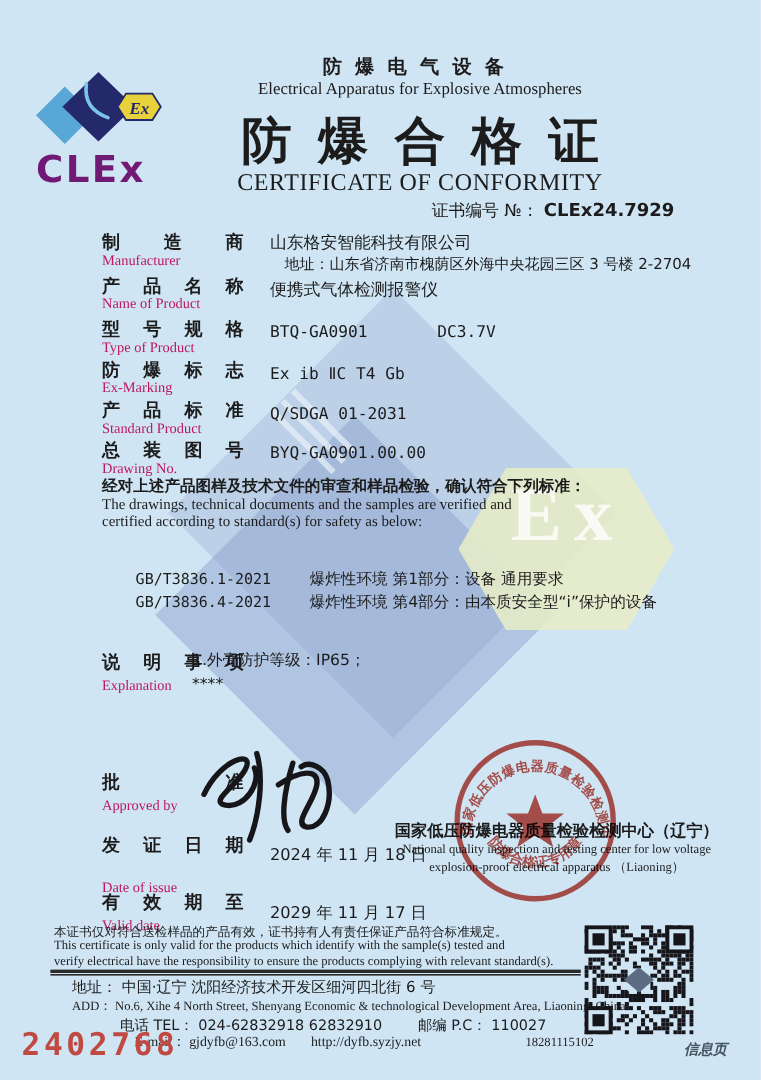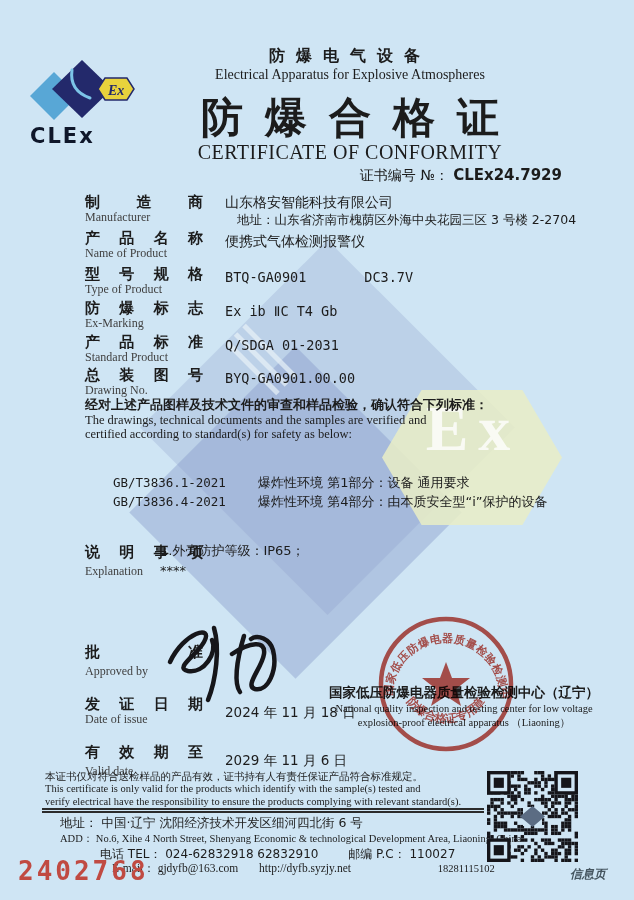--- a/index.html
+++ b/index.html
@@ -2,21 +2,21 @@
 <html><head>
 <meta charset="utf-8">
 <style>
   html,body{margin:0;padding:0;}
   body{width:634px;height:900px;position:relative;overflow:hidden;
        background:#cfe5f4;font-family:"DejaVu Sans",sans-serif;color:#1c1c1c;}
   .abs{position:absolute;}
   .serif{font-family:"Liberation Serif",serif;}
   .mono{font-family:"DejaVu Sans Mono",monospace;}
   .cn-label{width:118px;font-weight:bold;font-size:15px;text-align:justify;text-align-last:justify;letter-spacing:0;line-height:18px;}
-  .en-label{font-size:12px;color:#404040;font-family:"Liberation Serif",serif;line-height:13px;}
+  .en-label{font-size:12px;color:#be185d;font-family:"Liberation Serif",serif;line-height:13px;}
   .val{font-size:14px;}
   
   #wm{position:absolute;inset:0;z-index:0;pointer-events:none;}
   .wm-diamond{position:absolute;transform:rotate(45deg);}
   .wm-hex{position:absolute;clip-path:polygon(22% 0,78% 0,100% 50%,78% 100%,22% 100%,0 50%);}
   .layer{z-index:1;}
   .seal-layer{z-index:2;}
 </style>
 </head>
 <body>
@@ -34,21 +34,21 @@
               color:rgba(255,255,255,.78);letter-spacing:10px;">Ex</div>
 </div>
 
 <svg class="abs layer" style="left:26px;top:56px;" width="118" height="74" viewBox="0 0 118 74">
   <polygon points="28,16 52,40 28,64 4,40" fill="#58a7d6"></polygon>
   <polygon points="56,4 86,33 56,62 26,33" fill="#23296b"></polygon>
   <path d="M46,14 C44,28 50,37 64,42" stroke="#7cc4e8" stroke-width="3" fill="none" stroke-linecap="round"></path>
   <polygon points="72,33 79,22 101,22 108,33 101,44 79,44" fill="#e8d23c" stroke="#23296b" stroke-width="1.5"></polygon>
   <text x="82" y="39" font-size="14" font-style="italic" font-weight="bold" fill="#23296b" font-family="Liberation Serif,serif">Ex</text>
 </svg>
-<div class="abs layer" style="left:30px;top:124px;font-size:21px;font-weight:800;color:#0f172a;letter-spacing:2px;">CLEx</div>
+<div class="abs layer" style="left:30px;top:124px;font-size:31px;font-weight:800;color:#701a75;letter-spacing:2px;">CLEx</div>
 
 <div class="abs layer" style="left:120px;top:46px;width:460px;text-align:center;font-size:16px;font-weight:bold;letter-spacing:11px;">防爆电气设备</div>
 <div class="abs layer serif" style="left:120px;top:67px;width:460px;text-align:center;font-size:14px;">Electrical Apparatus for Explosive Atmospheres</div>
 <div class="abs layer" style="left:120px;top:90px;width:460px;text-align:center;font-size:42px;font-weight:bold;letter-spacing:22px;text-indent:22px;">防爆合格证</div>
 <div class="abs layer serif" style="left:120px;top:141px;width:460px;text-align:center;font-size:20px;letter-spacing:.5px;">CERTIFICATE OF CONFORMITY</div>
 
 <div class="abs layer" style="left:260px;top:166px;width:302px;text-align:right;font-size:14px;">
   <span>证书编号 №：</span>
   <span style="font-weight:bold;font-size:15px;">CLEx24.7929</span>
 </div>
@@ -141,29 +141,29 @@
   <text font-size="11" fill="#c0392f" font-weight="bold">
     <textPath href="#sealTop" startOffset="0" textLength="184">国家低压防爆电器质量检验检测中心</textPath>
   </text>
   <text font-size="11.5" fill="#c0392f" font-weight="bold" text-anchor="middle">
     <textPath href="#sealBottom" startOffset="50%">防爆合格证专用章</textPath>
   </text>
 </svg>
 
 <div class="abs layer" style="left:85px;top:695px;">
   <div class="cn-label">发证日期</div>
-  <div class="en-label" style="margin-top:0;">Date of issue</div>
+  <div class="en-label" style="margin-top:20px;">Date of issue</div>
 </div>
 <div class="abs layer" style="left:225px;top:704px;font-size:13.5px;">2024 年 11 月 18 日</div>
 
 <div class="abs layer" style="left:85px;top:743px;">
   <div class="cn-label">有效期至</div>
   <div class="en-label" style="margin-top:4px;">Valid date</div>
 </div>
-<div class="abs layer" style="left:225px;top:752px;font-size:13.5px;">2029 年 11 月 6 日</div>
+<div class="abs layer" style="left:225px;top:752px;font-size:13.5px;">2029 年 11 月 17 日</div>
 
 <div class="abs layer" style="left:45px;top:770px;font-size:10.5px;">本证书仅对符合送检样品的产品有效，证书持有人有责任保证产品符合标准规定。</div>
 <div class="abs layer serif" style="left:45px;top:783px;font-size:10.5px;">This certificate is only valid for the products which identify with the sample(s) tested and</div>
 <div class="abs layer serif" style="left:45px;top:796px;font-size:10.5px;">verify electrical have the responsibility to ensure the products complying with relevant standard(s).</div>
 
 <div class="abs layer" style="left:42px;top:808px;width:442px;height:5px;
             background:linear-gradient(#2b2b2b 0 2.5px,transparent 2.5px 3.5px,#2b2b2b 3.5px 5px);"></div>
 
 <div class="abs layer" style="left:60px;top:815px;font-size:12.5px;">地址： 中国·辽宁 沈阳经济技术开发区细河四北街 6 号</div>
 <div class="abs layer serif" style="left:60px;top:832px;font-size:10.5px;">ADD： No.6, Xihe 4 North Street, Shenyang Economic &amp; technological Development Area, Liaoning, China</div>

